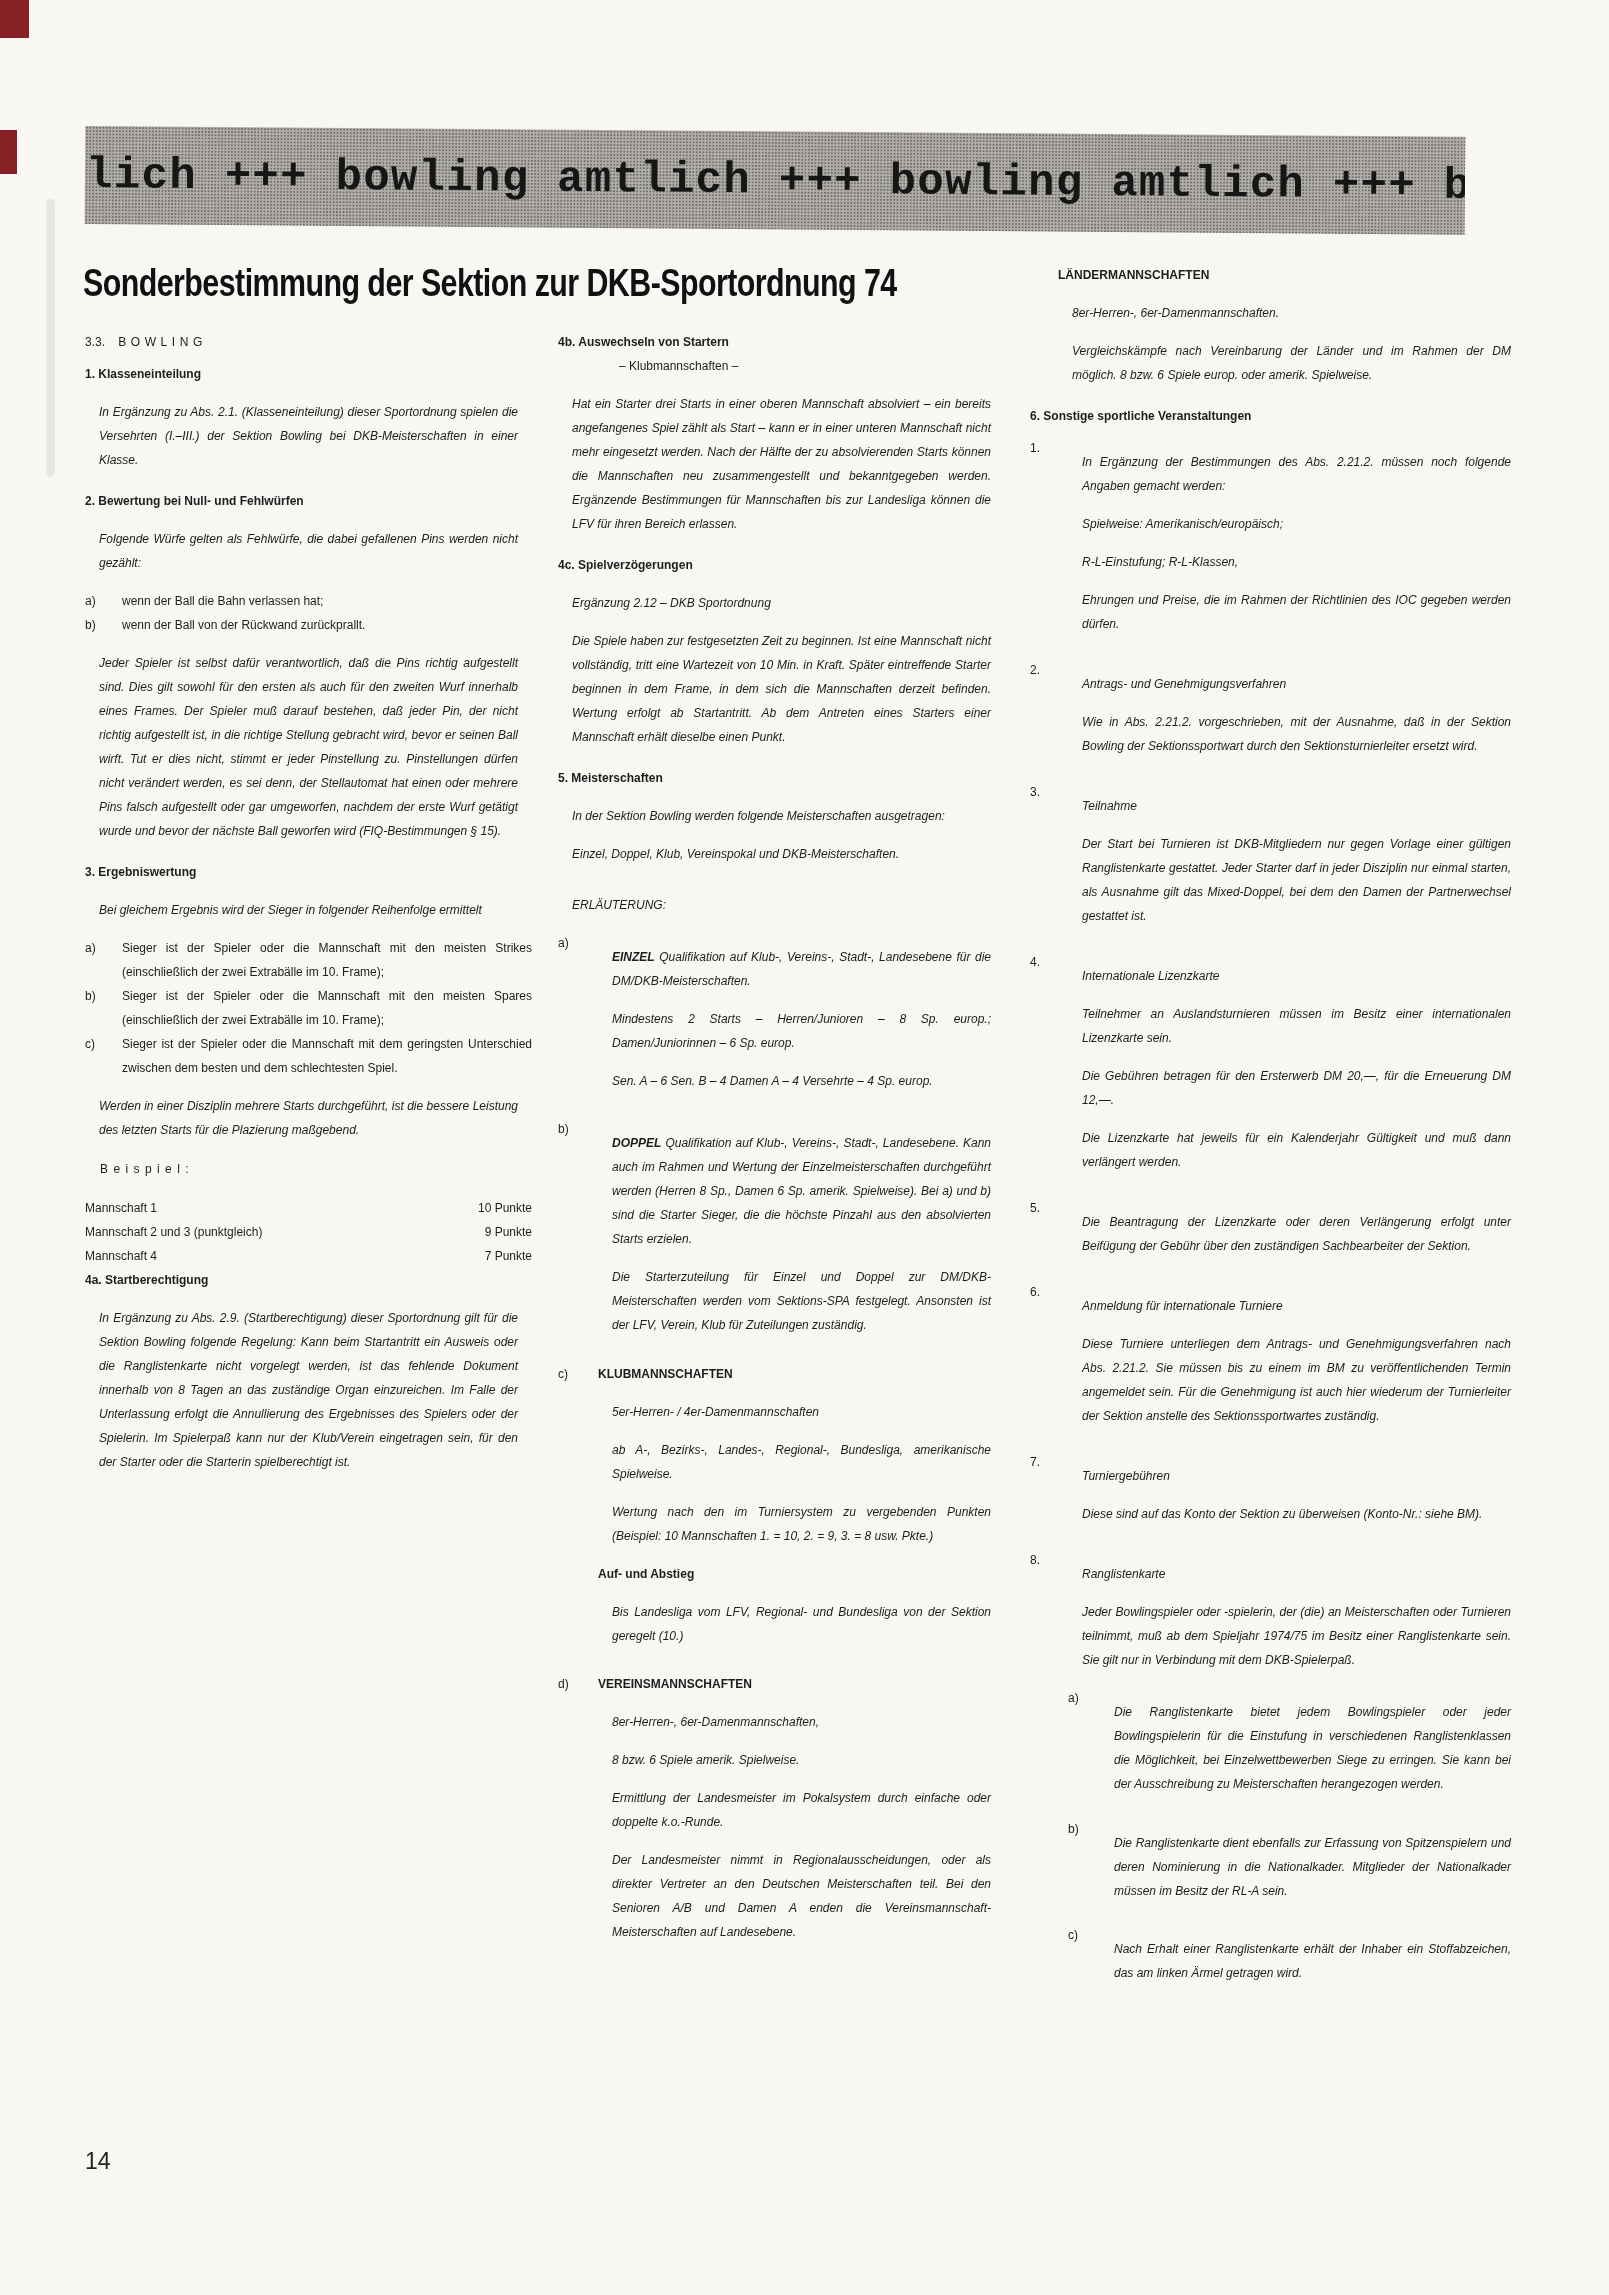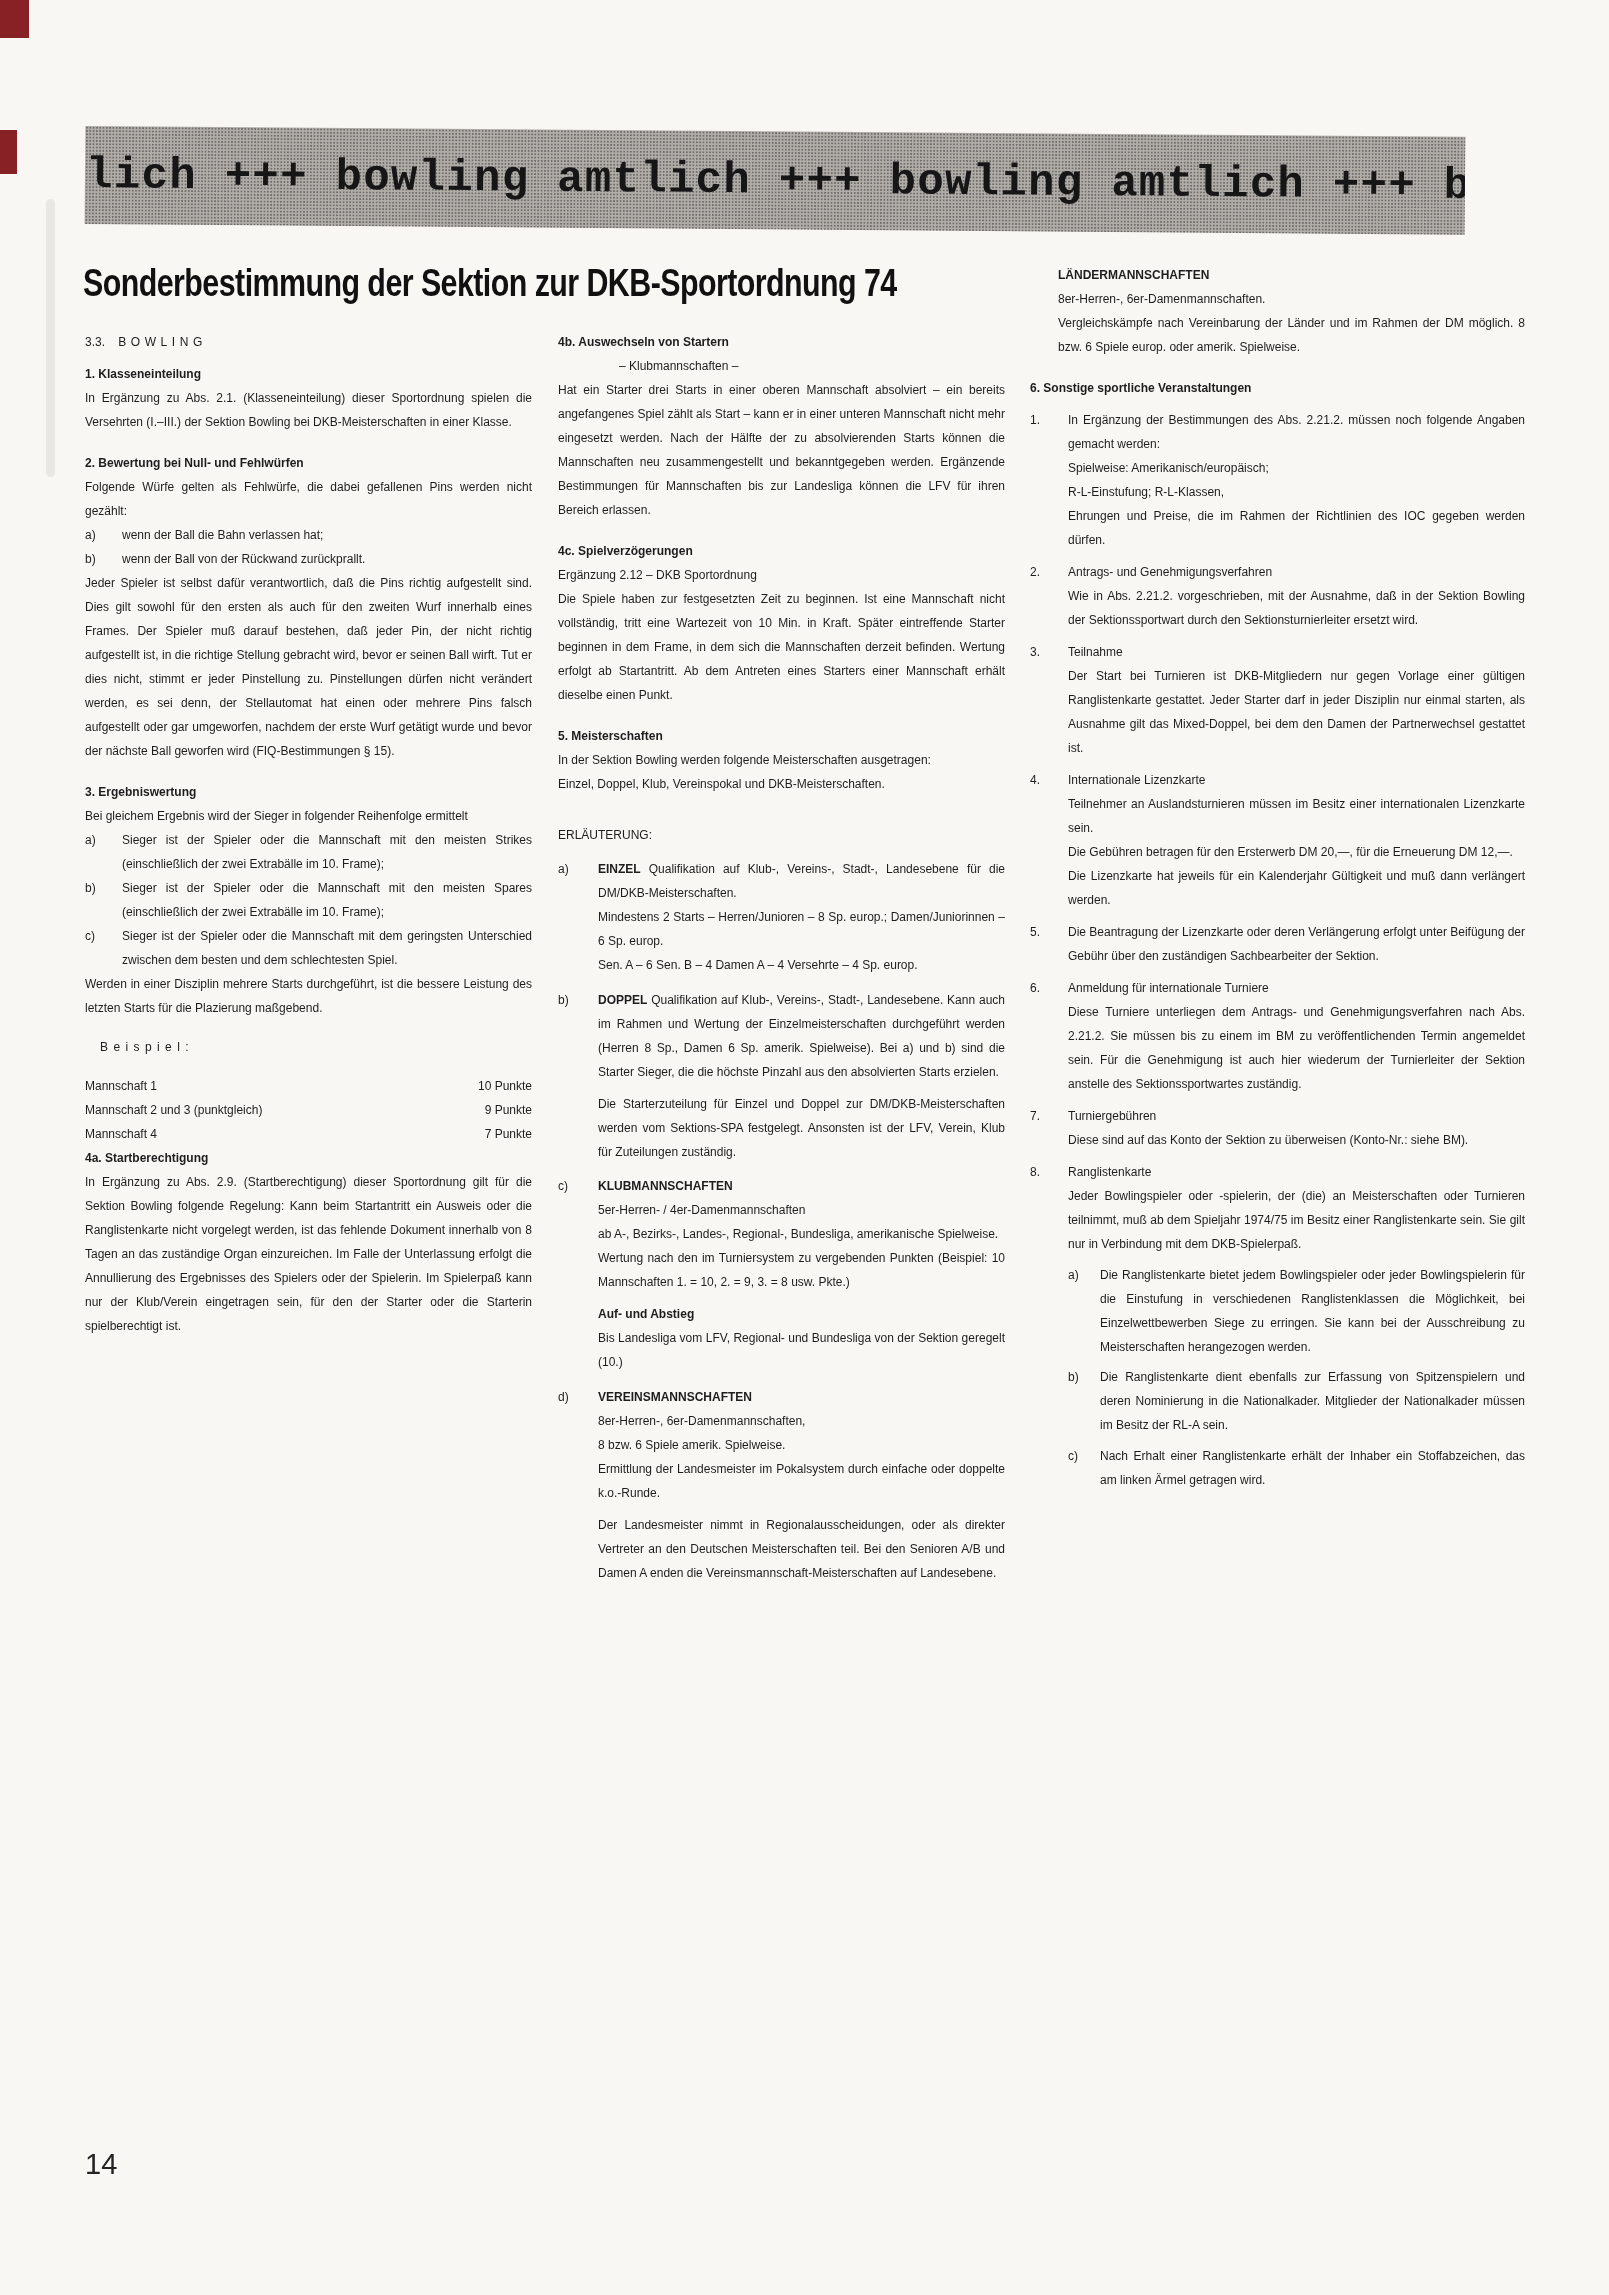--- a/index.html
+++ b/index.html
@@ -20,21 +20,21 @@
   .banner-text{font-family:"Liberation Mono","DejaVu Sans Mono",monospace;font-weight:700;
                font-size:44px;letter-spacing:1.3px;white-space:nowrap;color:#161616;margin-left:-26.5px;}
   
   .title{position:absolute;left:83px;top:262px;margin:0;font-size:38px;font-weight:700;
          letter-spacing:-0.7px;white-space:nowrap;transform:scaleX(.8);transform-origin:left top;color:#111;}
   
   .col{position:absolute;font-size:12px;line-height:24px;}
   #col1{left:85px;top:330px;width:447px;}
   #col2{left:558px;top:330px;width:447px;}
   #col3{left:1030px;top:263px;width:495px;}
-  .p{margin:0;text-align:justify;}
+  .p{margin:14px;text-align:justify;font-style:italic;}
   .h{margin:0;font-weight:700;text-align:left;}
   .mt{margin-top:17px;}
   .mt-s{margin-top:8px;}
   .mt-l{margin-top:26.5px;}
   .sec{display:flex;gap:13.2px;align-items:baseline;}
   .sec-word{font-weight:400;letter-spacing:.38em;}
   .li{display:flex;}
   .li-m{flex:0 0 37px;}
   .li-t{flex:1;text-align:justify;}
   .it{display:flex;margin-top:10.6px;}
@@ -46,21 +46,21 @@
   .t-label{flex:1;text-align:left;}
   .t-value{flex:0 0 106px;text-align:right;}
   .sub-centered{margin:0;text-indent:61px;text-align:left;}
   .laender{margin-left:28px;}
   .ni{display:flex;margin-top:8px;}
   .ni-m{flex:0 0 38px;}
   .ni-b{flex:1;min-width:0;}
   .si{display:flex;margin-top:6.6px;}
   .si-m{flex:0 0 32px;}
   .si-b{flex:1;min-width:0;}
-  .pagenum{position:absolute;left:85px;top:2148px;font-size:29px;color:#222;}
+  .pagenum{position:absolute;left:85px;top:2148px;font-size:23px;color:#222;}
 </style>
 </head>
 <body>
 
 <div class="page">
 
   <div class="mark mark-tl"></div>
   <div class="mark mark-l2"></div>
   <div class="smudge"></div>
 

